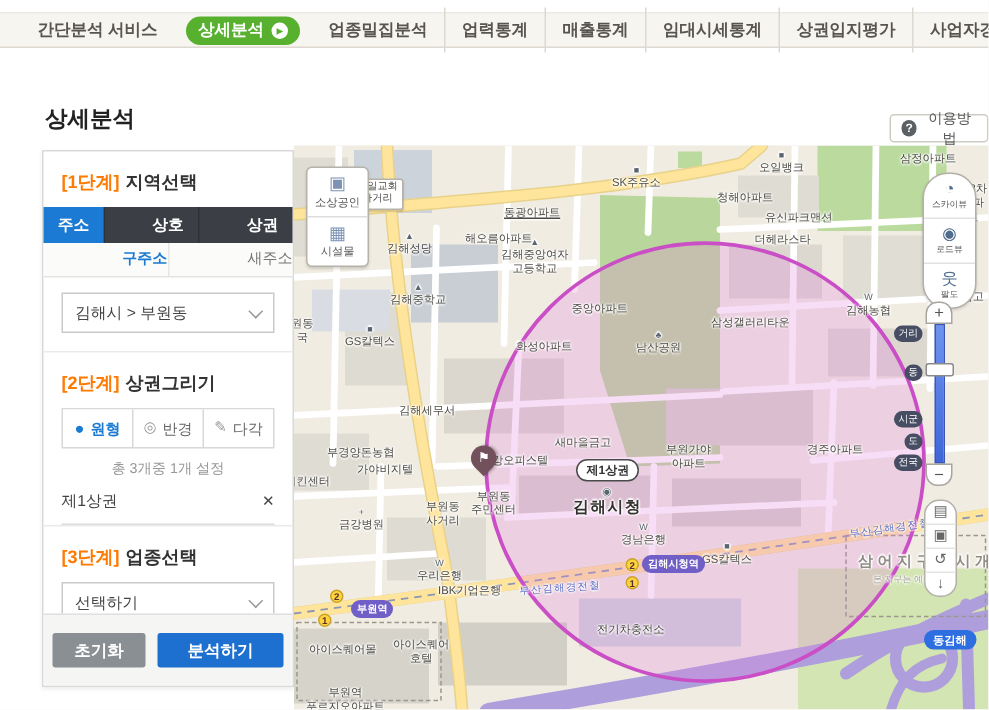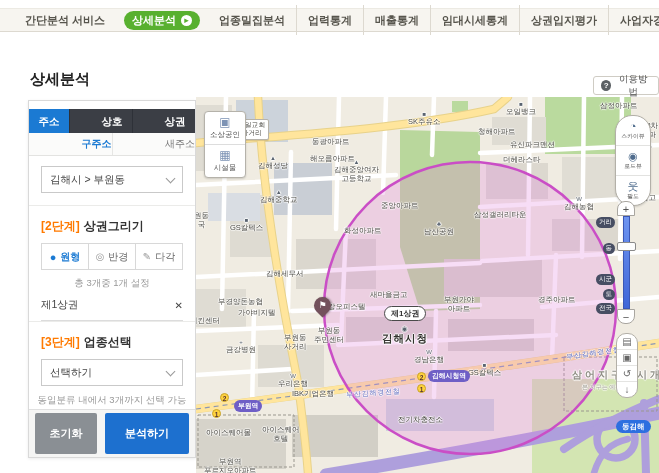--- a/index.html
+++ b/index.html
@@ -48,21 +48,21 @@
   .shape.active{color:#1b7ad3;font-weight:bold;}
   .shape .g{font-size:10px;color:#9a9a9a;}
   .shape.active .g{color:#1b7ad3;font-size:11px;}
   .count{margin-top:7px;text-align:center;font-size:9.5px;color:#999;}
   .area-row{margin:8px 12px 0;padding-bottom:8px;border-bottom:1px solid #dcdcdc;display:flex;
     align-items:center;justify-content:space-between;font-size:10.5px;color:#444;}
   .area-x{font-size:10px;font-weight:bold;color:#444;cursor:pointer;}
   .note{margin-top:8px;text-align:center;font-size:9.5px;color:#999;}
   .panel-footer{position:absolute;left:0;bottom:0;width:100%;height:48px;background:#f5f5f4;
     border-top:1px solid #e0e0e0;display:flex;align-items:center;justify-content:center;gap:8px;box-sizing:border-box;}
-  .btn{height:41px;border:none;border-radius:2px;color:#fff;font-size:11px;font-weight:bold;cursor:pointer;
+  .btn{height:23px;border:none;border-radius:2px;color:#fff;font-size:11px;font-weight:bold;cursor:pointer;
     font-family:inherit;}
   .btn.reset{width:62px;background:#8a8f94;}
   .btn.analyze{width:84px;background:#1d70cf;}
 
   
   .map{position:absolute;left:196px;top:97px;width:463px;height:376px;overflow:hidden;background:#f0ece2;}
   .map svg{position:absolute;left:0;top:0;}
   .ml{position:absolute;font-size:7.5px;line-height:1.25;color:#4b4a44;text-align:center;white-space:pre-line;
     text-shadow:-1px 0 1px #fff,1px 0 1px #fff,0 -1px 1px #fff,0 1px 1px #fff;transform-origin:left top;z-index:5;}
   .ml .poi{display:block;font-size:6px;color:#5a6470;line-height:1;}
@@ -130,20 +130,23 @@
       <div class="nav-item"><span>사업자경영평가</span></div>
     </nav>
 
   <div class="page-title">상세분석</div>
   <button class="help-btn">
     <span class="help-q">?</span>
     <span>이용방법</span>
   </button>
 
   <aside class="panel">
+    <div class="sec-title">
+      <span class="tag">[1단계]</span><span>지역선택</span>
+    </div>
     <div class="tabs">
       <div class="tab active">주소</div>
       <div class="tab">상호</div>
       <div class="tab">상권</div>
     </div>
     <div class="subtabs">
       <div class="subtab active">구주소</div>
       <div class="subtab">새주소</div>
     </div>
     <div class="selectbox">
@@ -272,21 +275,21 @@
         <rect x="368" y="260" width="93" height="54"></rect>
       </g>
 
       <circle cx="274" cy="211" r="146" fill="rgba(226,130,220,0.27)"></circle>
       <circle cx="274" cy="211" r="146" fill="none" stroke="#ca4ec6" stroke-width="2.5"></circle>
     </svg>
 
     <div id="map-labels">
         <span class="ml roadbox" style="left: 38px; top: 22px;"><span class="txt">제일교회
 사거리</span></span>
-        <span class="ml place" style="left: 116px; top: 40px;"><span class="txt">동광아파트</span></span>
+        <span class="ml place" style="left: 140px; top: 40px; text-decoration: underline;"><span class="txt">동광아파트</span></span>
         <span class="ml place" style="left: 114px; top: 57px;"><span class="txt">해오름아파트</span></span>
         <span class="ml place" style="left: 62px; top: 58px;"><span class="poi">▲</span><span class="txt">김해성당</span></span>
         <span class="ml place" style="left: 138px; top: 62px;"><span class="poi">▲</span><span class="txt">김해중앙여자
 고등학교</span></span>
         <span class="ml place" style="left: 64px; top: 92px;"><span class="poi">▲</span><span class="txt">김해중학교</span></span>
         <span class="ml place" style="left: 34px; top: 120px;"><span class="poi">■</span><span class="txt">GS칼텍스</span></span>
         <span class="ml place" style="left: 153px; top: 104px; margin-left: 32px;"><span class="txt">중앙아파트</span></span>
         <span class="ml place" style="left: 148px; top: 129px;"><span class="txt">화성아파트</span></span>
         <span class="ml place" style="left: 228px; top: 124px;"><span class="poi">♣</span><span class="txt">남산공원</span></span>
         <span class="ml place" style="left: 404px; top: 4px;"><span class="txt">삼정아파트</span></span>

